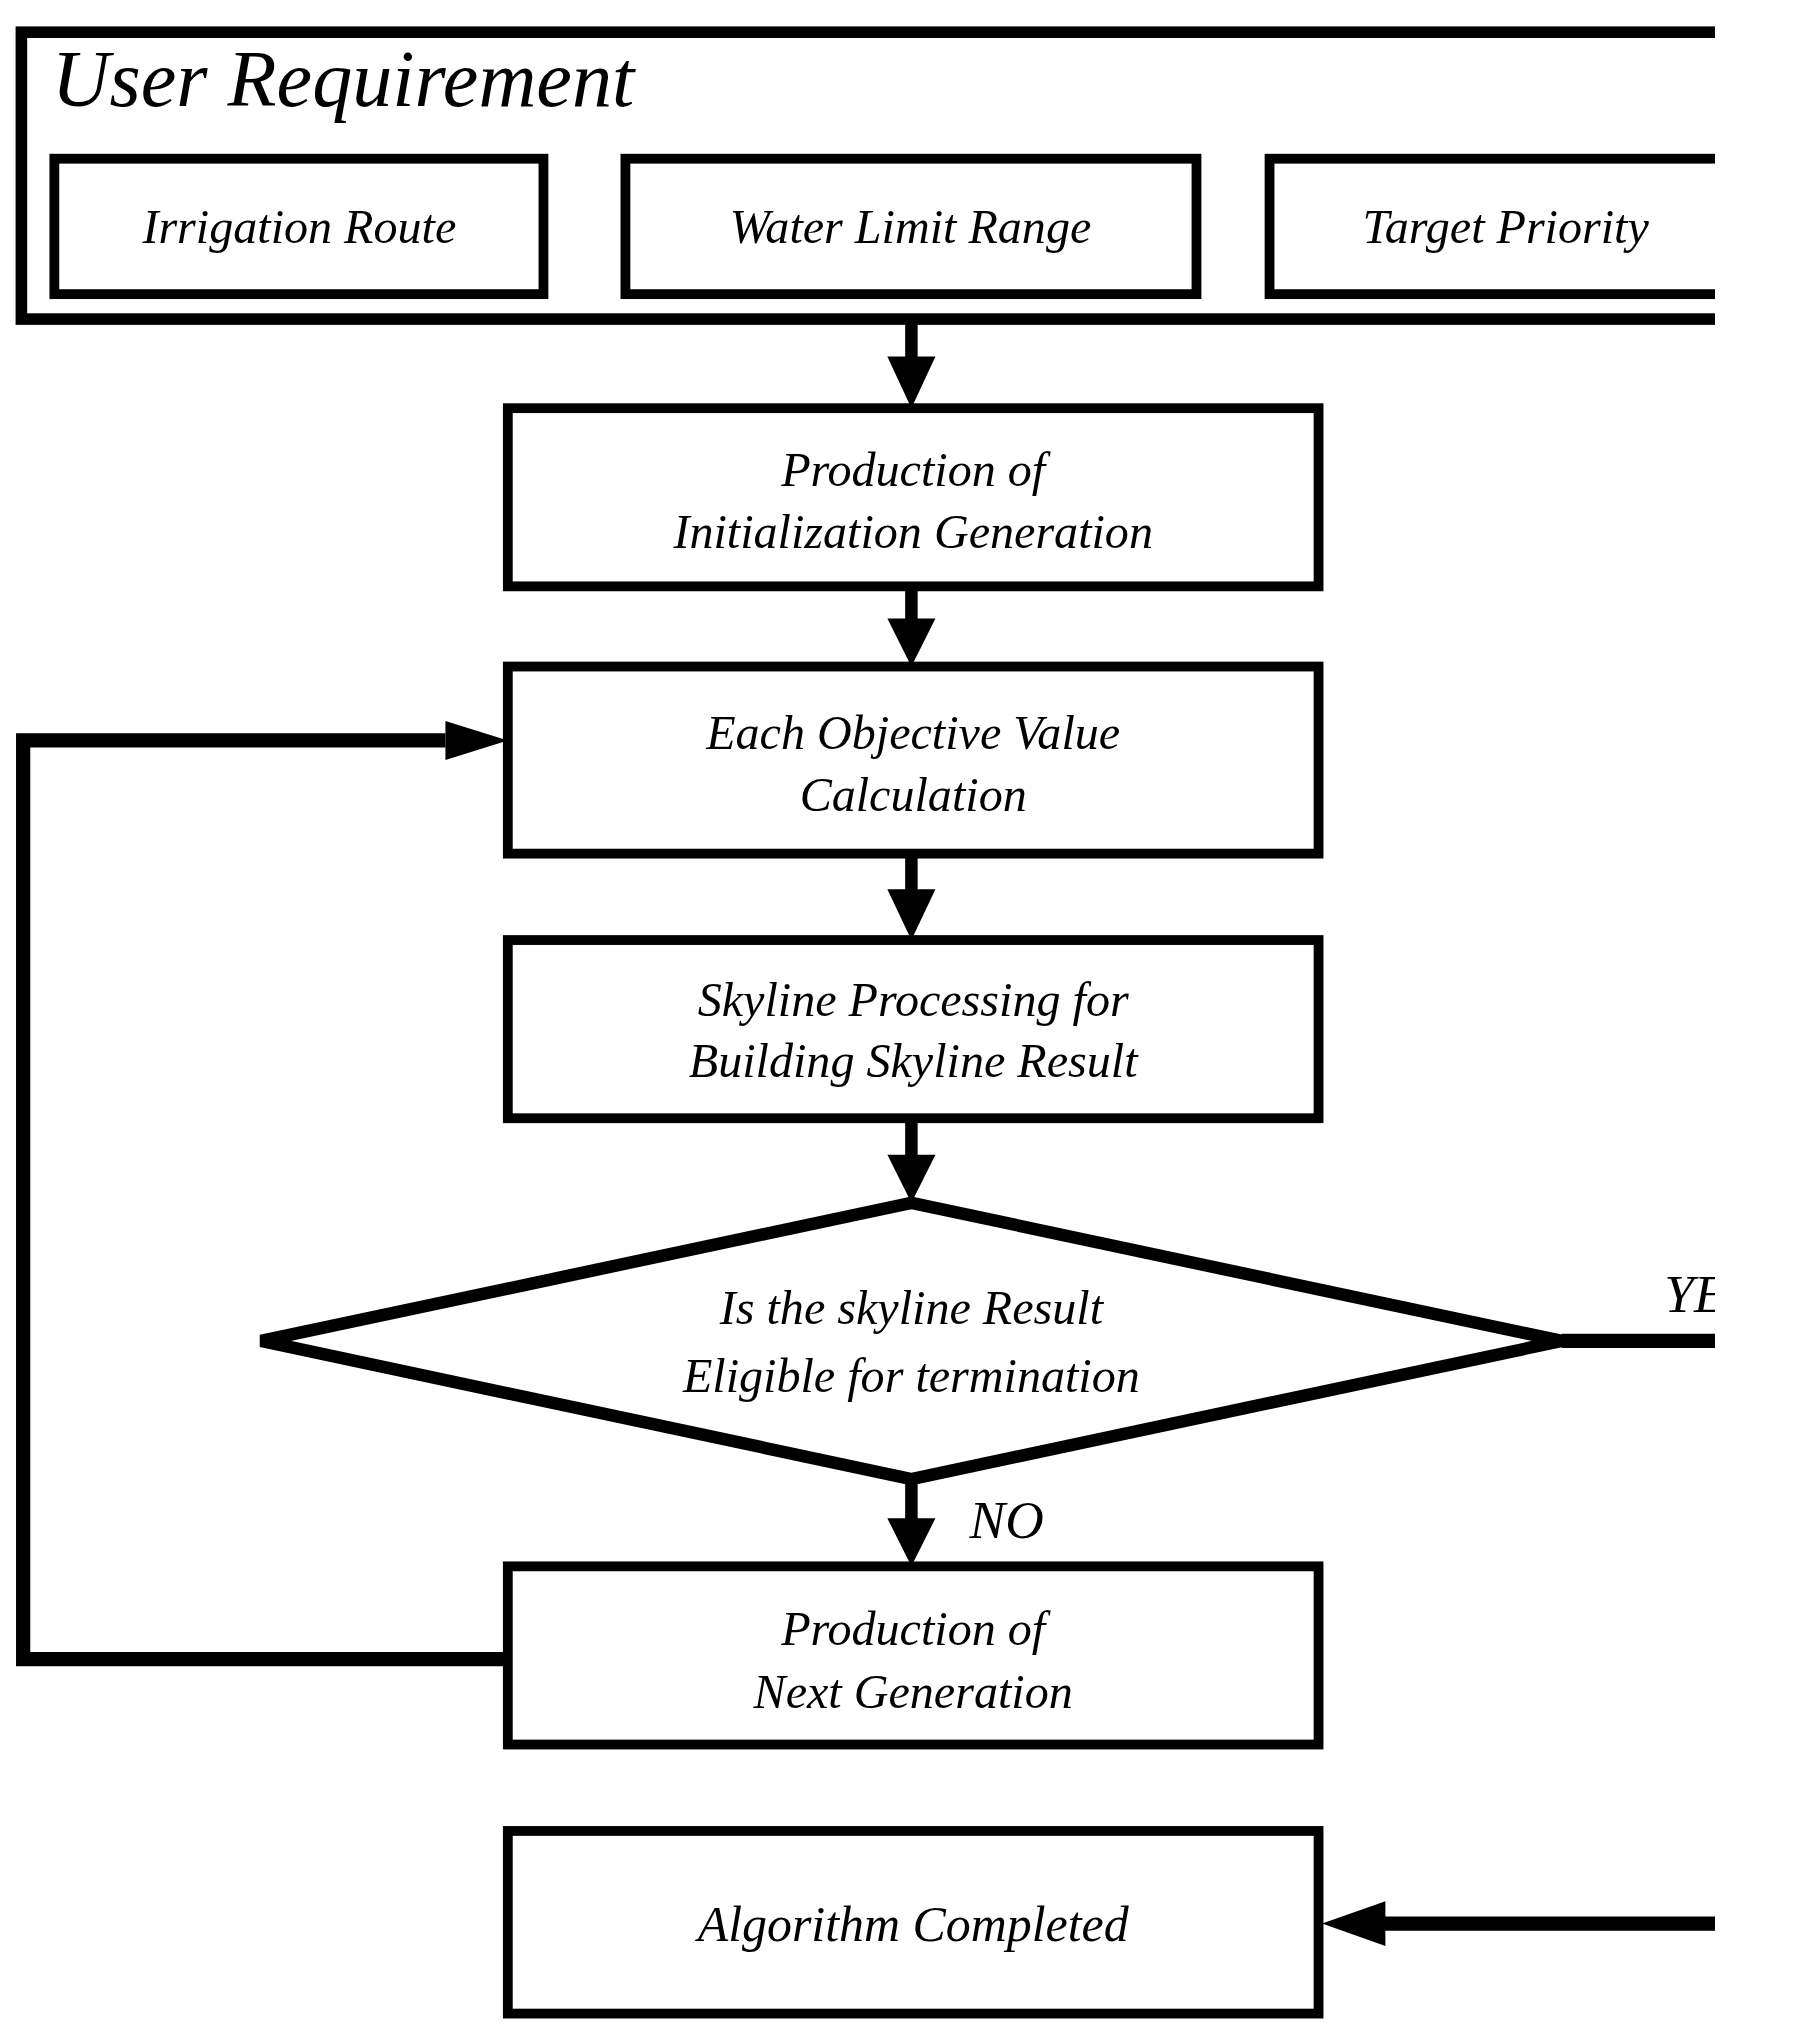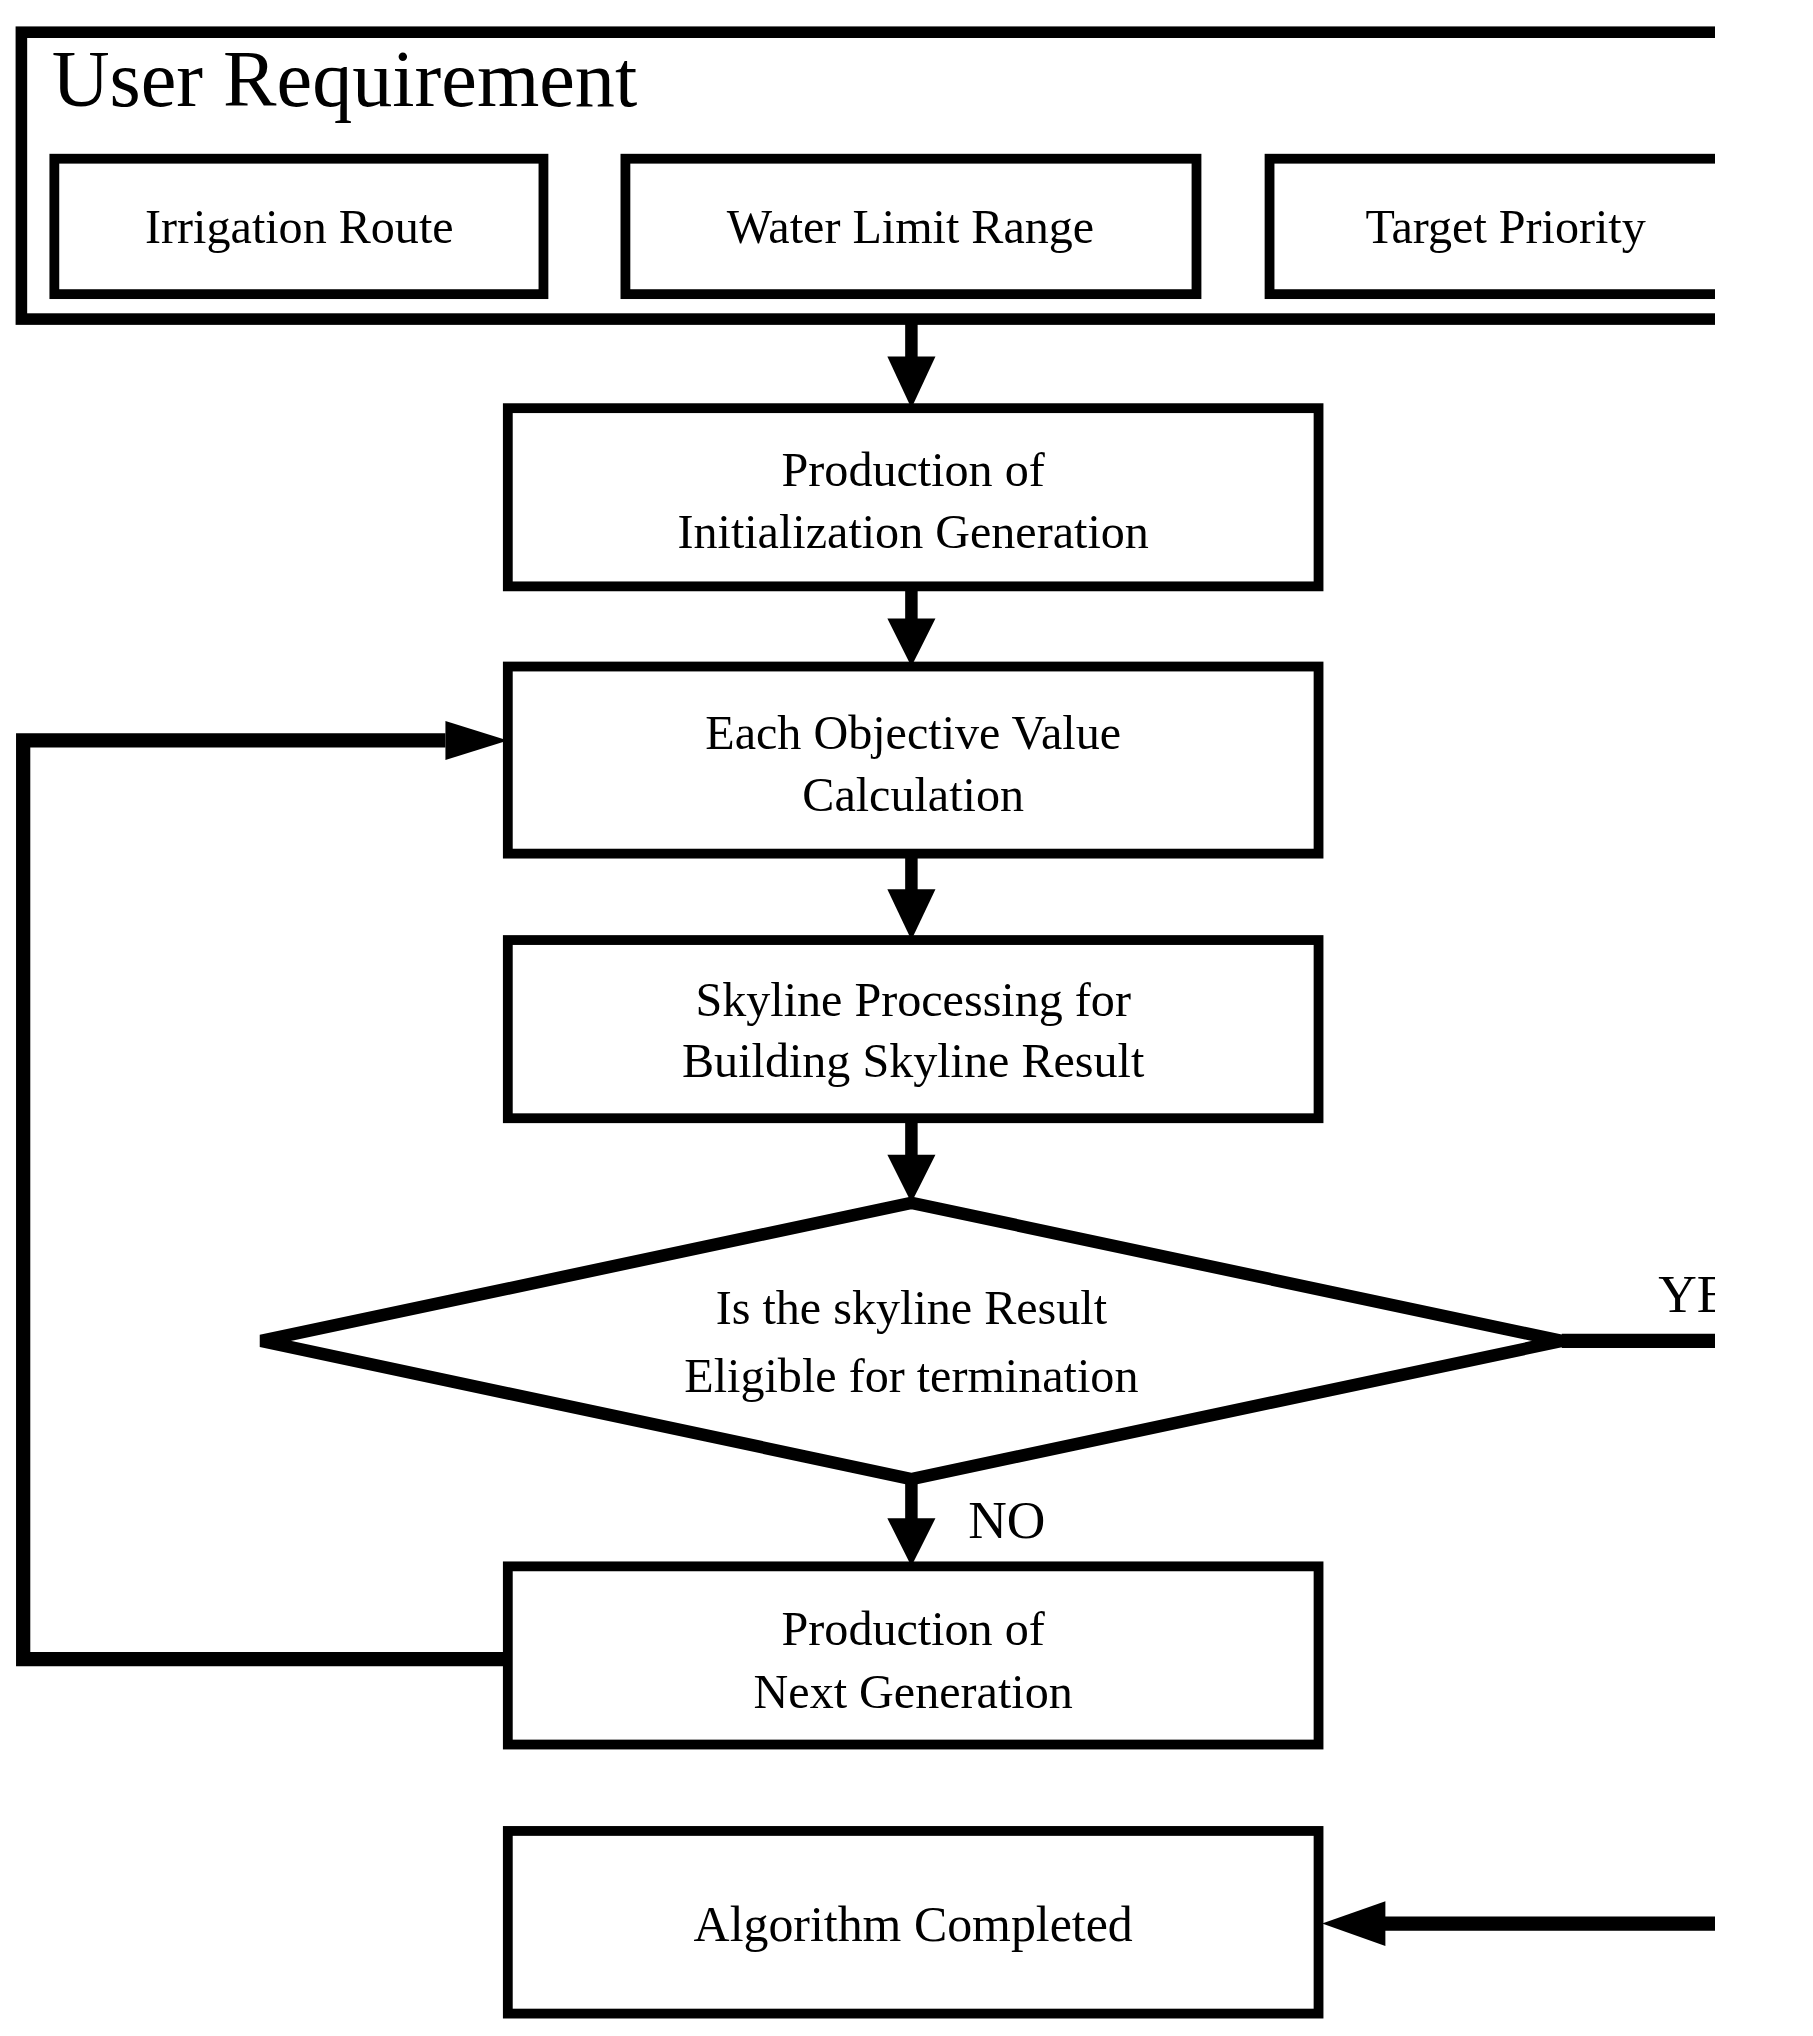--- a/index.html
+++ b/index.html
@@ -2,20 +2,21 @@
 <html style="font-size:14.3px"><head>
 <meta charset="utf-8">
 <style>
   html, body { margin: 0; padding: 0; background: #ffffff; }
   .canvas {
     position: relative;
     width: 1715px;
     height: 2036px;
     background: #ffffff;
     overflow: hidden;
+    font-style: italic;
   }
   svg { display: block; }
   svg text {
     font-family: "Liberation Serif", "DejaVu Serif", serif;
     fill: #000000;
   }
   .node-rect   { fill: #ffffff; stroke: #000000; stroke-width: 11; }
   .outer-rect  { fill: #ffffff; stroke: #000000; stroke-width: 13; }
   .diamond     { fill: #ffffff; stroke: #000000; stroke-width: 14; }
   .conn       { fill: none; stroke: #000000; stroke-width: 16; }

